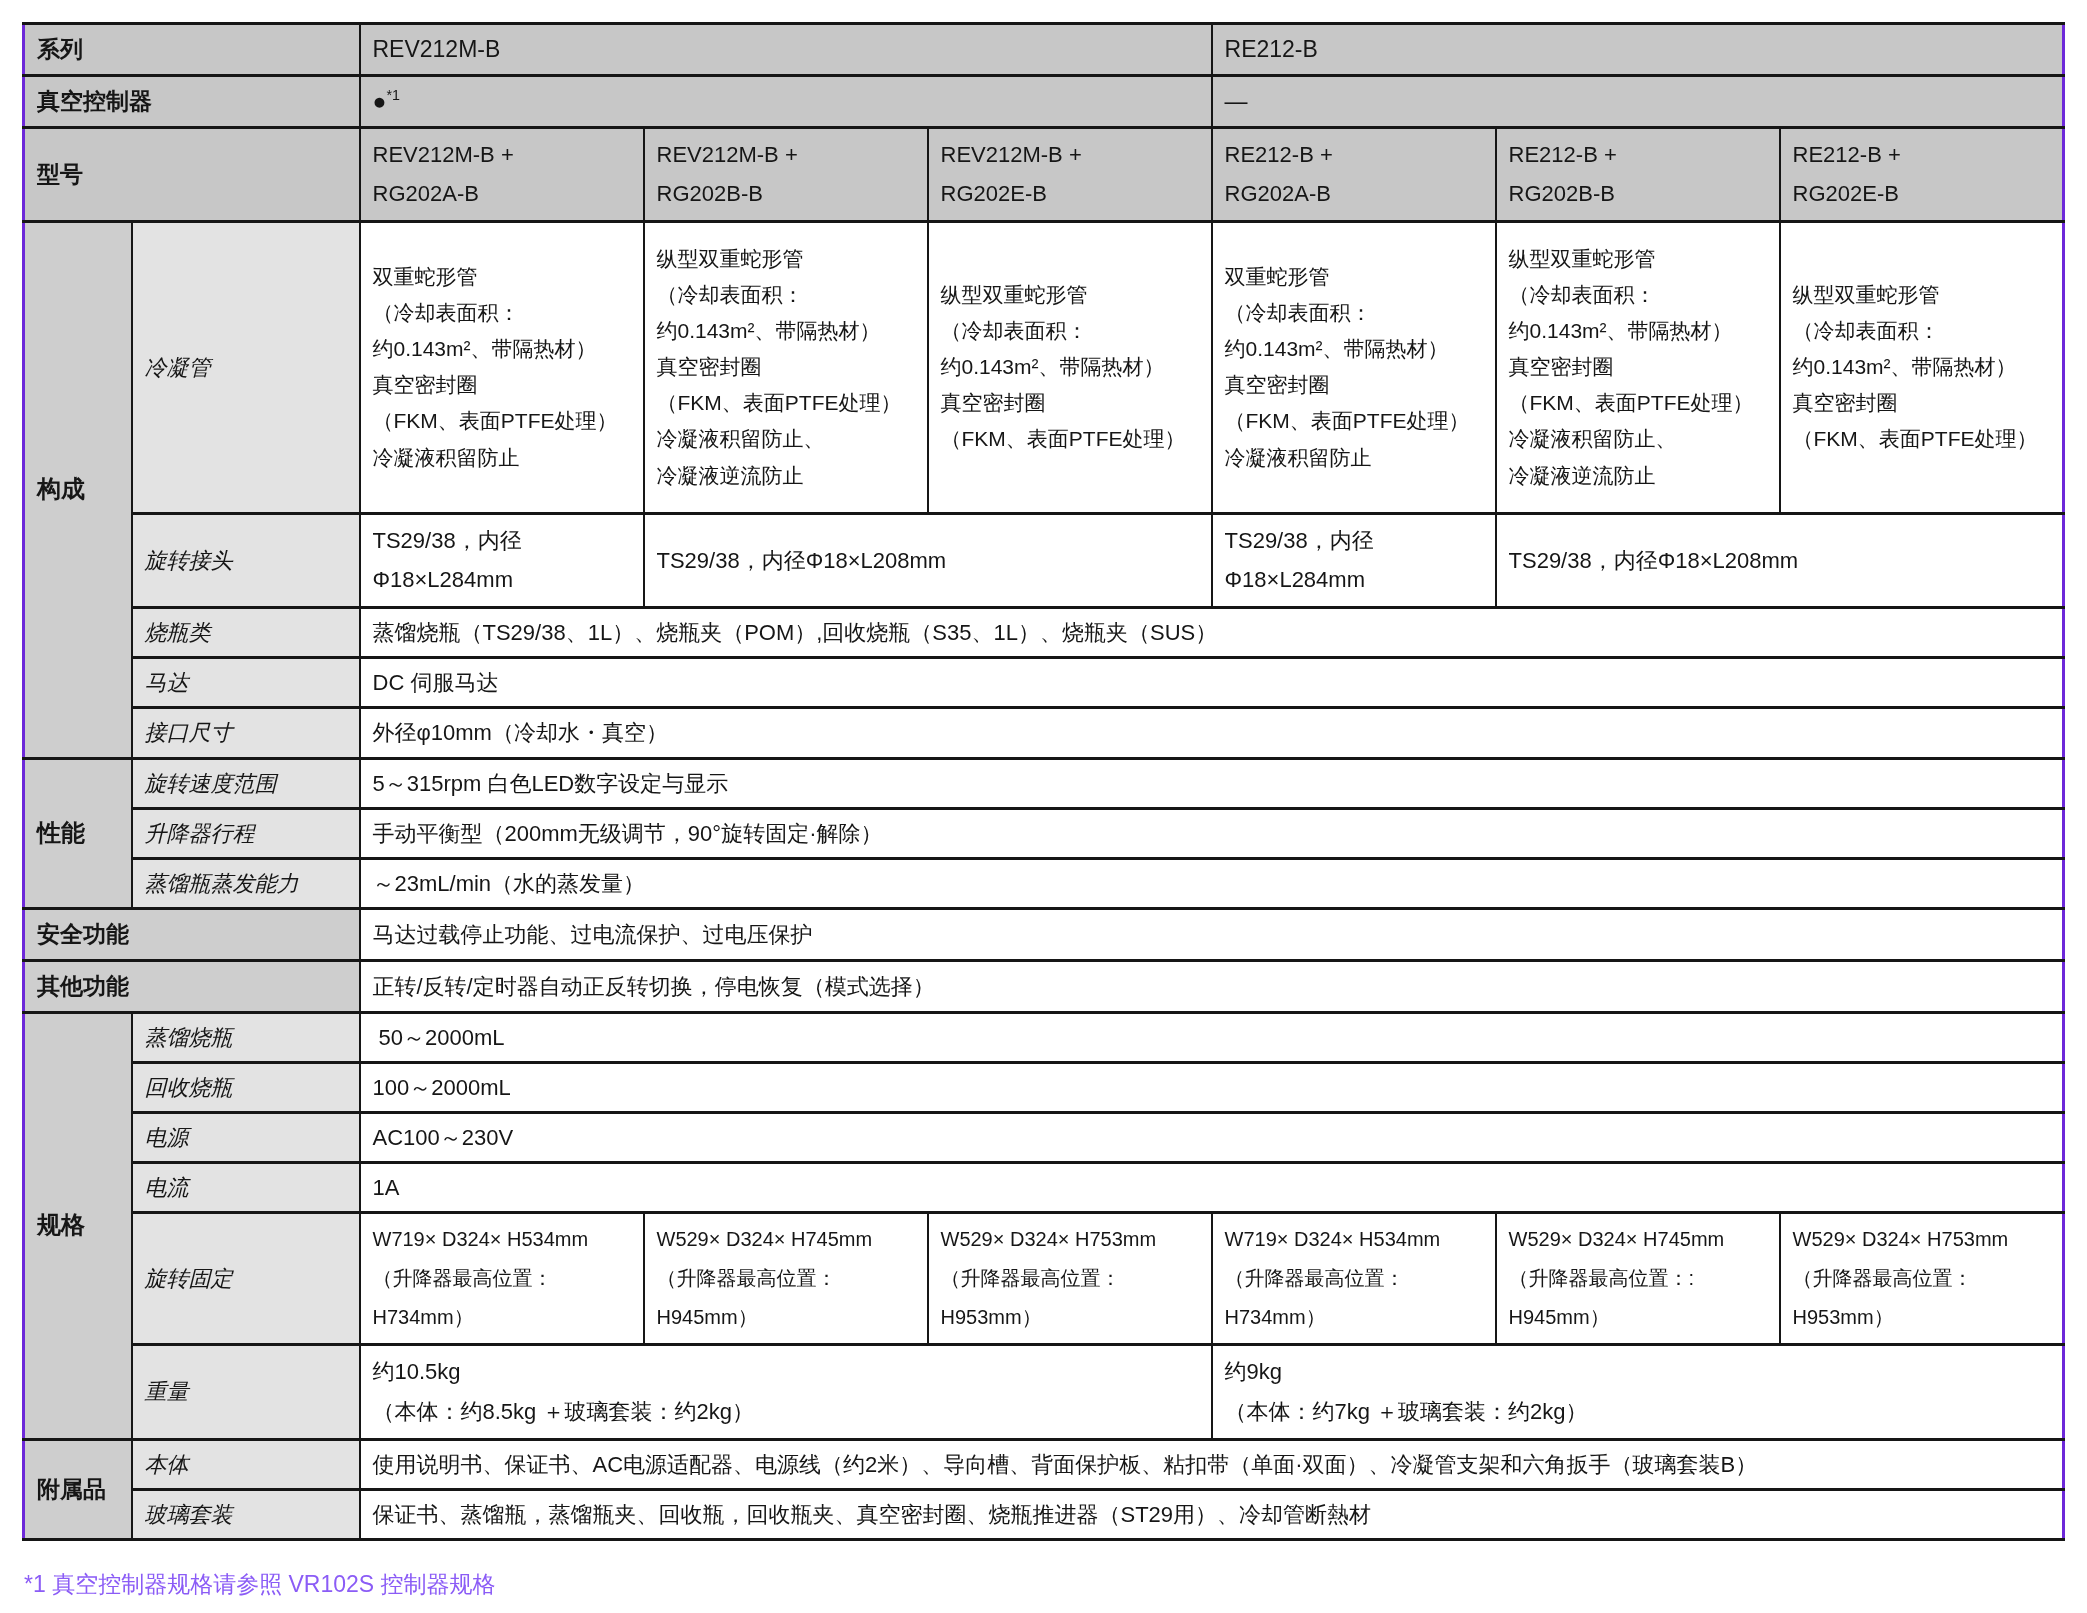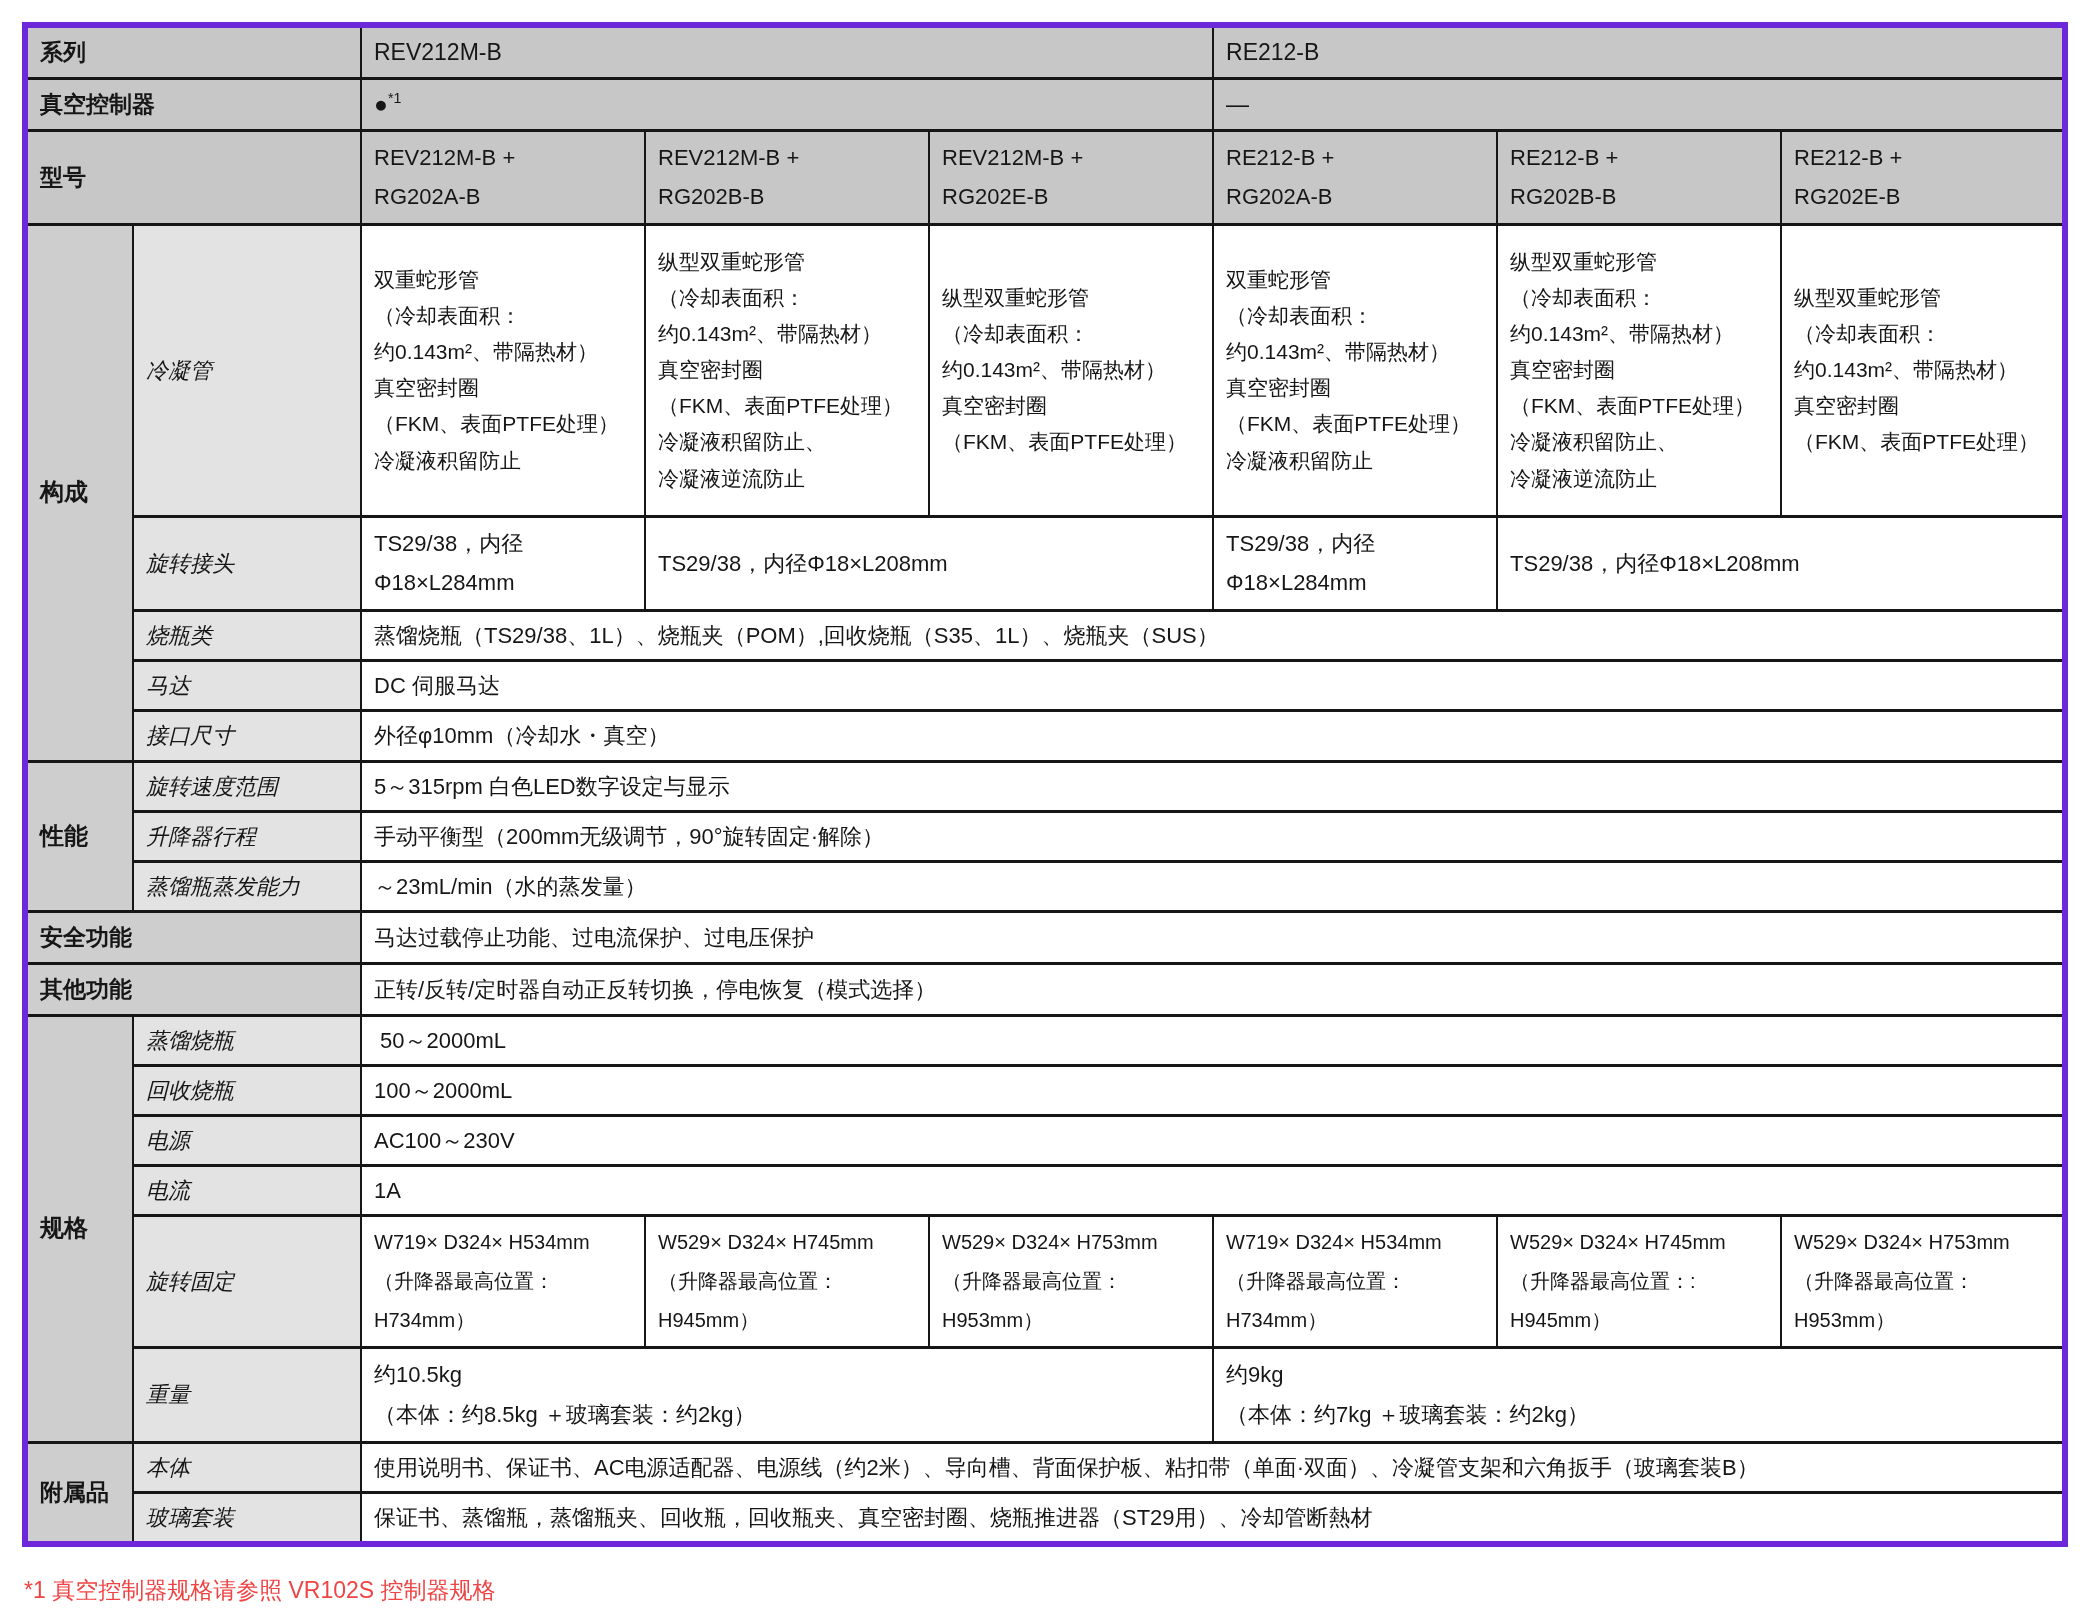--- a/index.html
+++ b/index.html
@@ -1,38 +1,38 @@
 <!DOCTYPE html>
 <html><head>
 <meta charset="utf-8">
 <style>
   html,body{margin:0;padding:0;background:#ffffff;color:#161616;
     font-family:"Liberation Sans","DejaVu Sans",sans-serif;}
   .wrap{width:2087px;box-sizing:border-box;padding:22px 22px 0 22px;}
   table.spec{border-collapse:collapse;table-layout:fixed;width:2043px;
-    border:6px solid #6d28d9;}
+    border:3px solid #6d28d9;}
   col.cA{width:108px}
   col.cB{width:228px}
   col.cD{width:284px}
   td{border:2px solid #161616;border-top-width:3px;border-bottom-width:3px;
      padding:6px 12px;font-size:22px;line-height:1.6;text-align:left;
      vertical-align:middle;background:#ffffff;overflow:hidden;}
   td.hdr{background:#c7c7c7;font-weight:bold;font-size:23px;}
   td.hdrv{background:#c7c7c7;font-weight:normal;font-size:23px;}
   td.hdrp{background:#c7c7c7;font-weight:normal;font-size:23px;}
   td.grp{background:#cecece;font-weight:bold;font-size:24px;}
   td.sub{background:#e3e3e3;font-weight:normal;font-style:italic;}
   .pre{white-space:pre-line;}
   td.cond{font-size:21px;line-height:1.72;}
   td.dims{font-size:20px;line-height:1.95;}
   td.wt{line-height:1.8;}
   td.joint2{line-height:1.8;}
   td.model{line-height:1.8;font-size:22px;}
   sup{font-size:0.62em;}
-  .footnote{margin:28px 0 0 2px;font-size:23px;color:#ef4444;}
+  .footnote{margin:28px 0 0 2px;font-size:23px;color:#8b5cf6;}
 </style>
 </head>
 <body>
 
 <div class="wrap">
   <table class="spec">
     <colgroup>
       <col class="cA">
         <col class="cB">
       <col class="cD">

